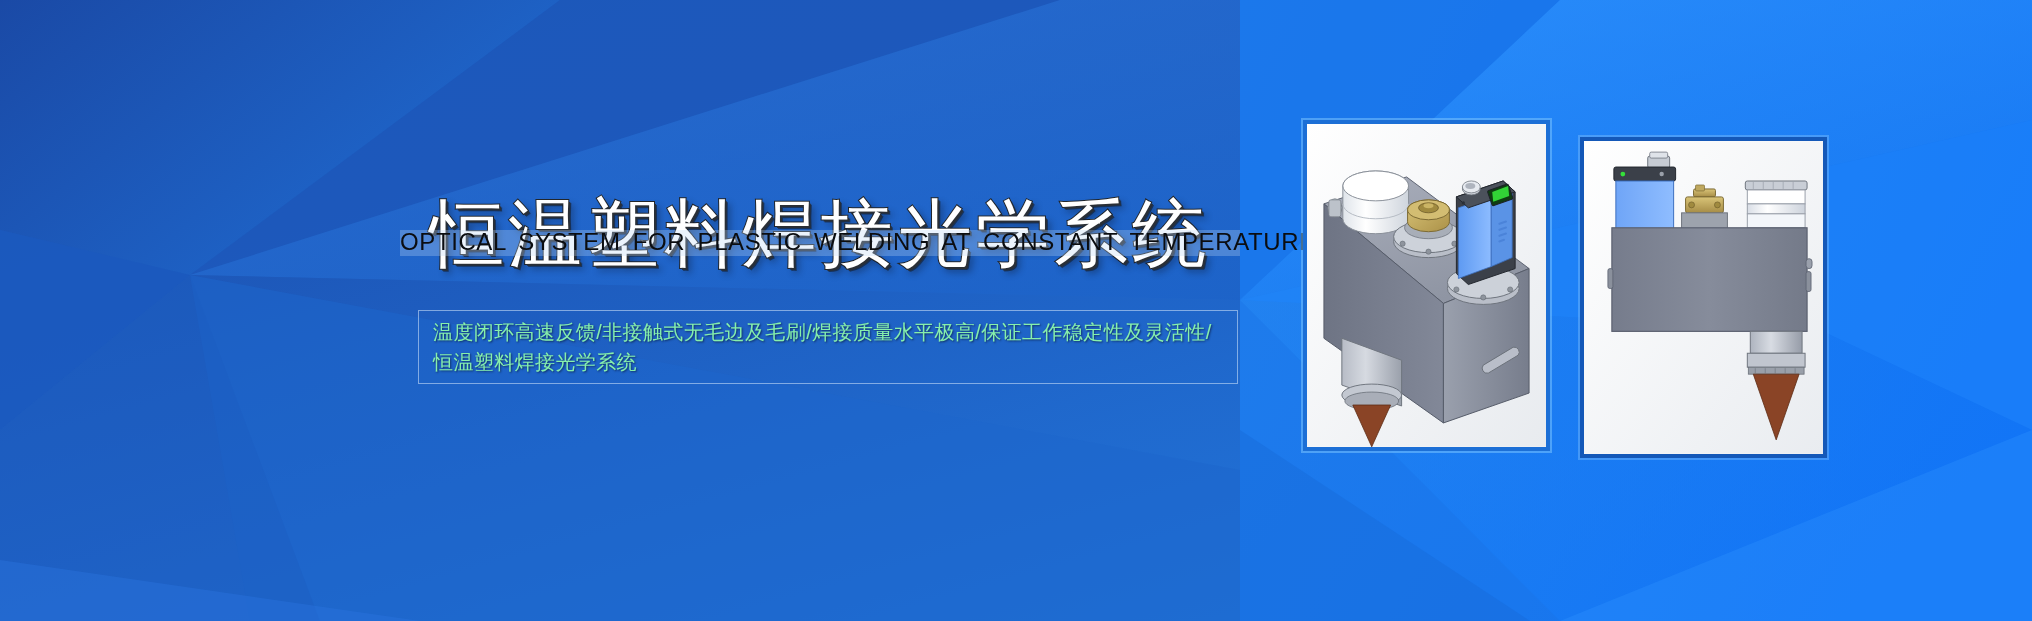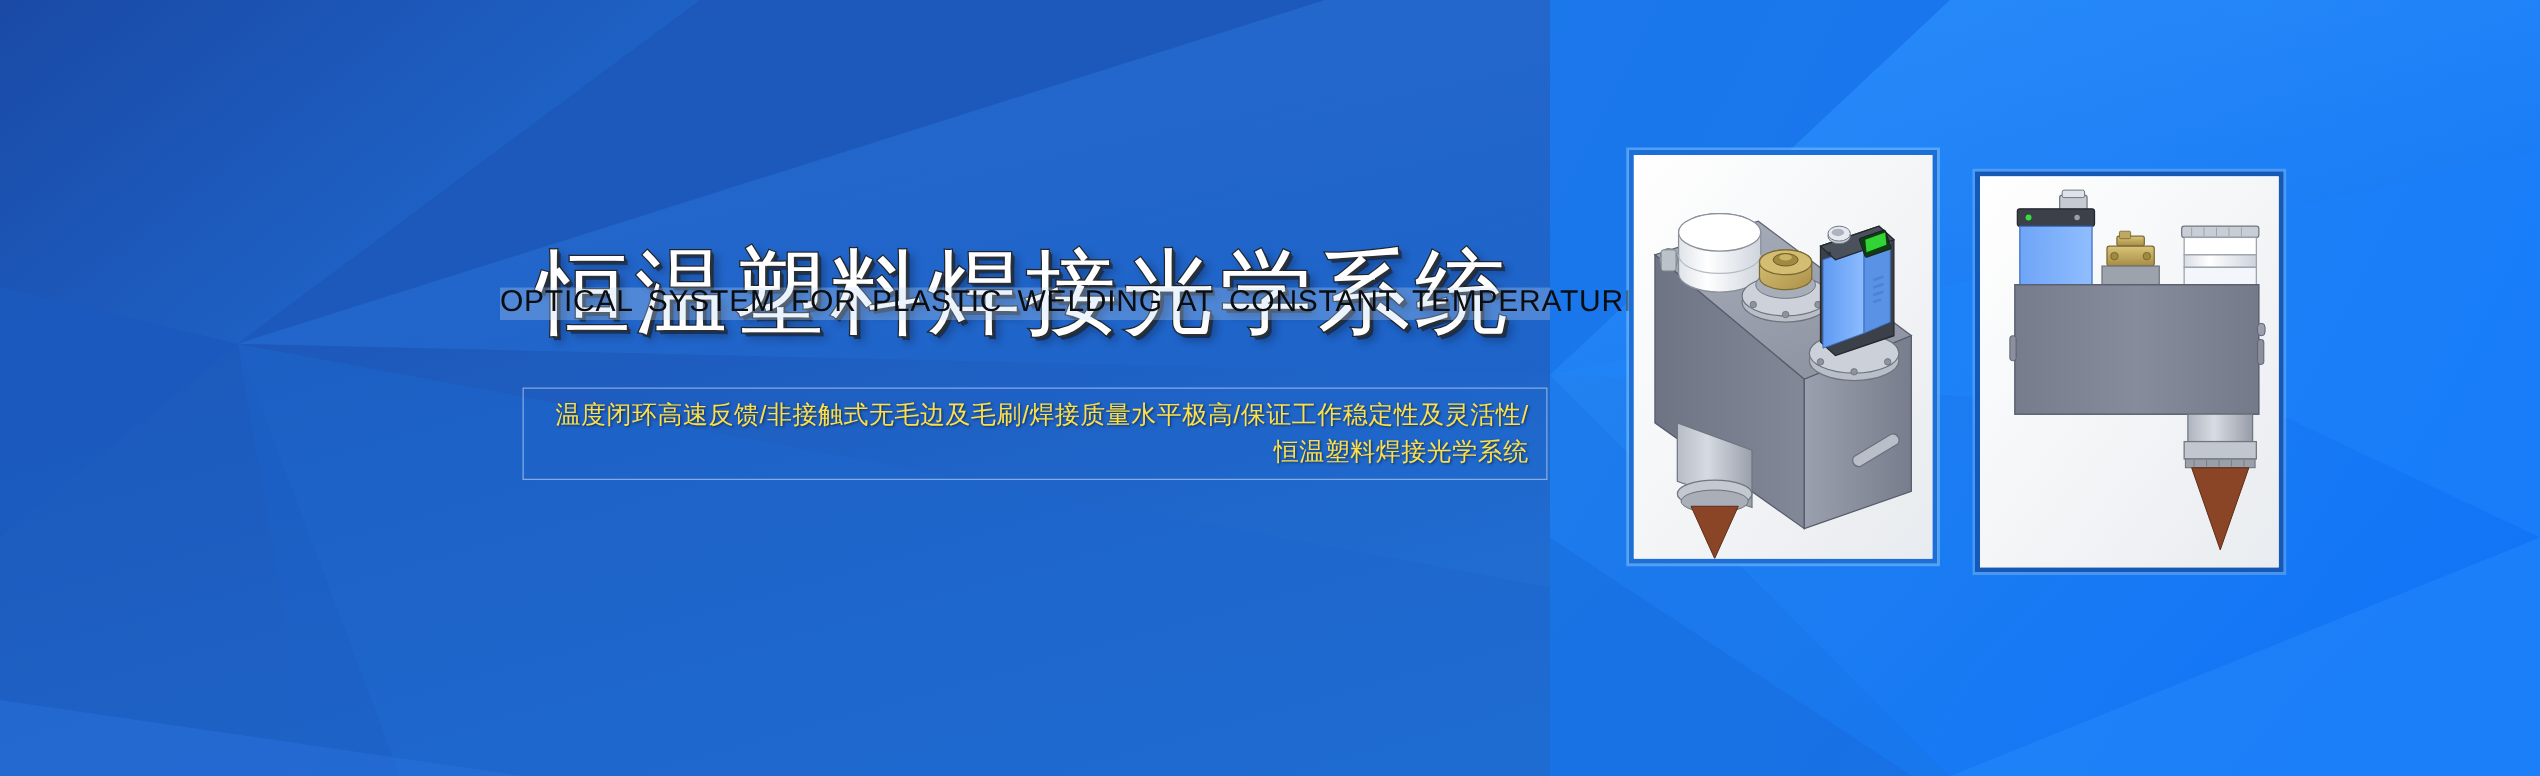--- a/index.html
+++ b/index.html
@@ -91,24 +91,24 @@
     height: 74px;
     border: 1px solid rgba(214, 231, 252, 0.55);
     box-sizing: border-box;
     display: flex;
     align-items: center;
     justify-content: center;
   }
 
   .subtitle-text {
     width: 790px;
-    text-align: right;
+    text-align: left;
     font-size: 20px;
     line-height: 30px;
-    color: #fde047;
+    color: #86efac;
     letter-spacing: 0.4px;
     text-shadow: 1px 1px 2px rgba(9, 28, 62, .75);
   }
 
   
   .card {
     position: absolute;
     background: #ffffff;
     box-sizing: border-box;
     overflow: hidden;

